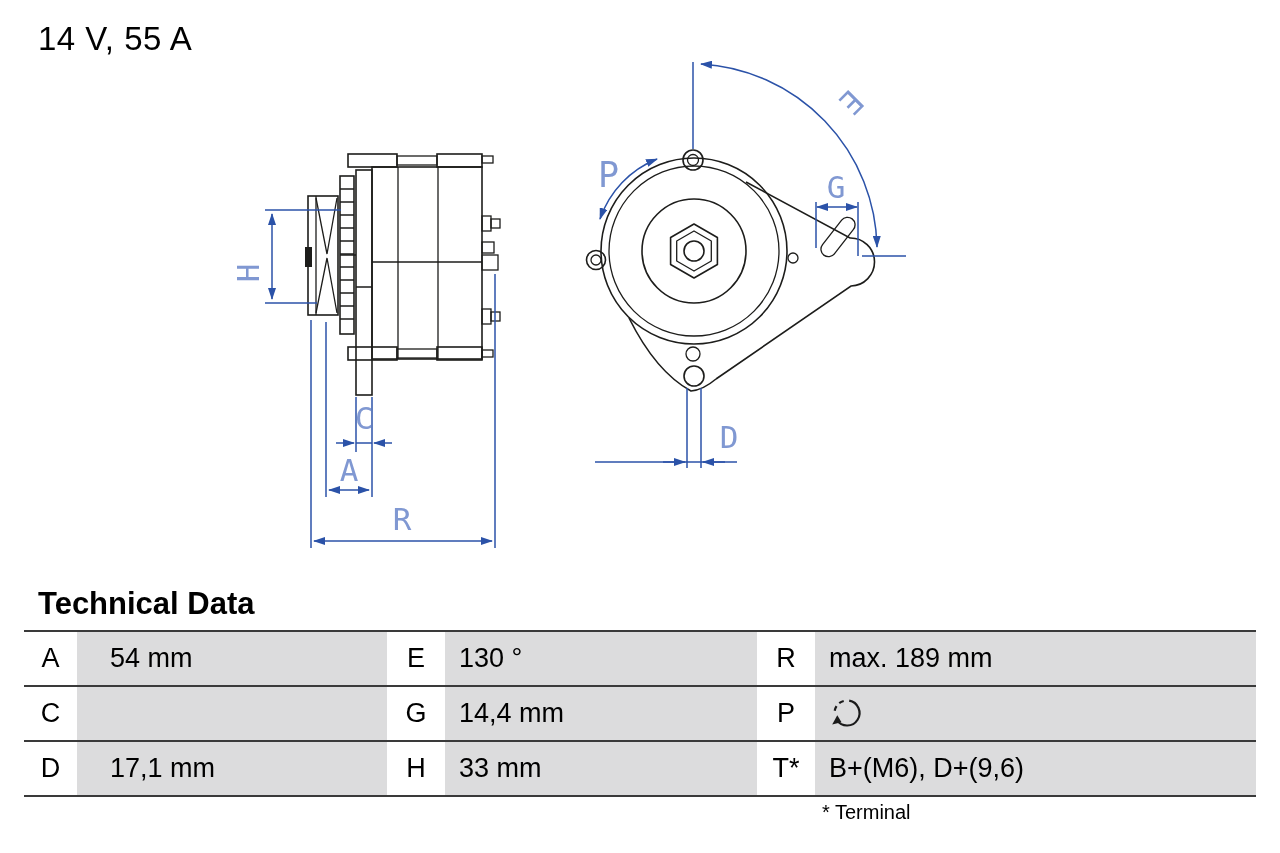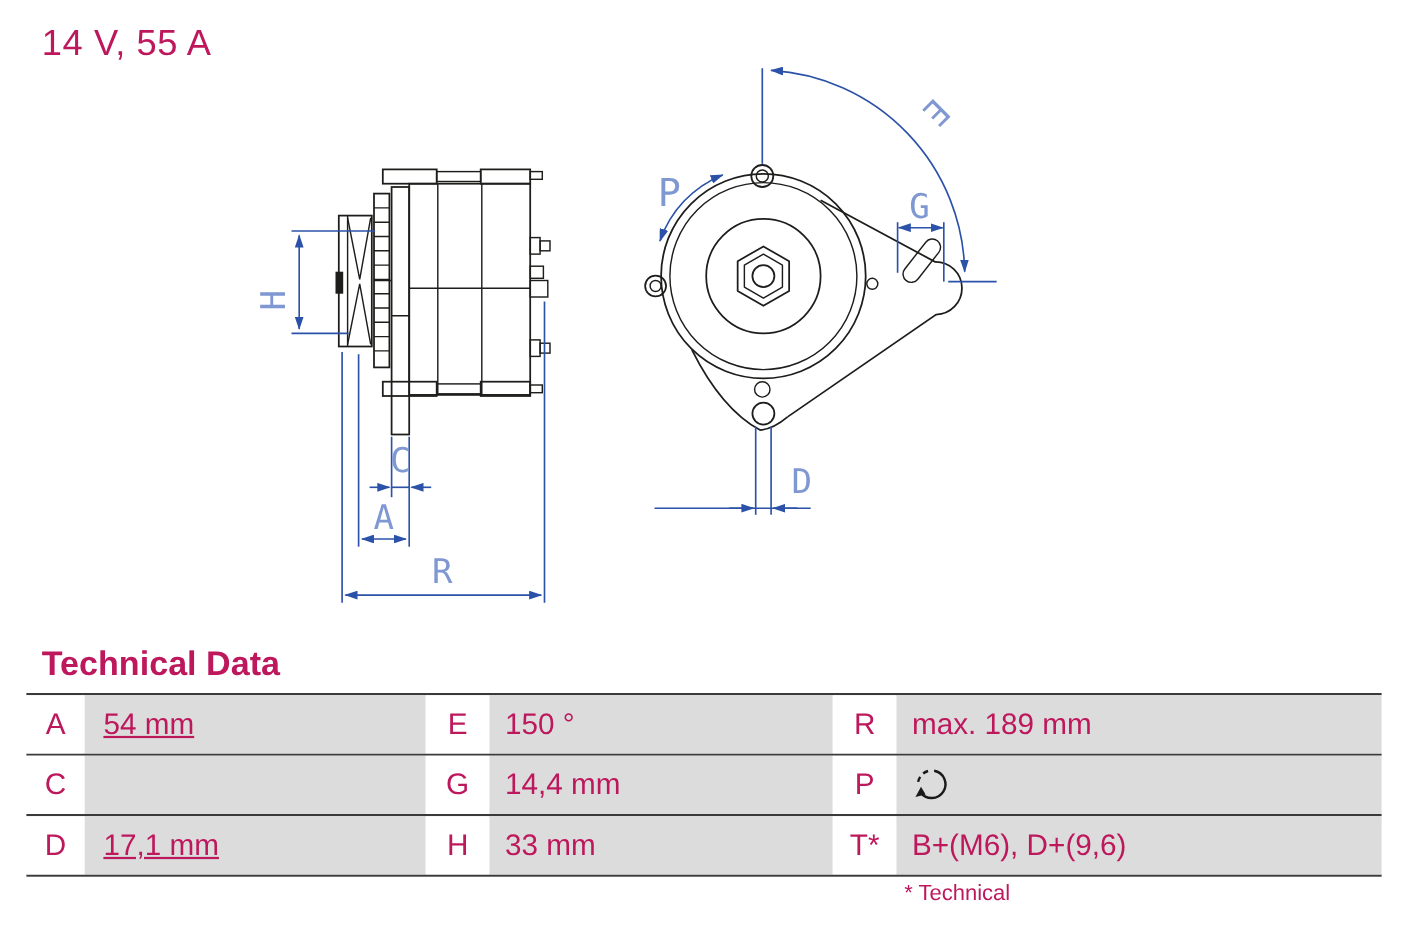--- a/index.html
+++ b/index.html
@@ -1,31 +1,31 @@
 <!DOCTYPE html>
 <html><head>
 <meta charset="utf-8">
 <style>
   html,body{margin:0;padding:0;background:#ffffff;}
   #stage{position:relative;width:1280px;height:853px;background:#ffffff;overflow:hidden;
-         font-family:"Liberation Sans", sans-serif;color:#be185d;}
+         font-family:"Liberation Sans", sans-serif;color:#000000;}
   .title{position:absolute;left:38px;top:20px;font-size:33px;font-weight:400;letter-spacing:.5px;}
   #drawing{position:absolute;left:0;top:0;}
   .black{stroke:#1d1d1b;stroke-width:1.6;fill:none;}
   .blackthin{stroke:#1d1d1b;stroke-width:1.3;fill:none;}
   .dim{stroke:#2b52a8;stroke-width:1.5;fill:none;}
   .dimlabel{fill:#8098d2;font-family:"DejaVu Sans Mono", monospace;font-size:31px;font-weight:400;}
   .heading{position:absolute;left:38px;top:586px;font-size:31px;font-weight:700;}
   .table{position:absolute;left:24px;top:630px;width:1232px;border-top:2px solid #3a3a3a;}
   .trow{display:grid;grid-template-columns:53px 310px 58px 312px 58px 441px;height:53px;
         border-bottom:2px solid #3a3a3a;}
   .kcell{background:#ffffff;display:flex;align-items:center;justify-content:center;
          font-size:27px;}
   .vcell{background:#dcdcdd;display:flex;align-items:center;padding-left:14px;font-size:27px;}
-  .vcell.first{padding-left:17px;text-decoration:underline;}
+  .vcell.first{padding-left:33px;}
   .footnote{position:absolute;left:822px;top:801px;font-size:20px;}
   .roticon{display:block;}
 </style>
 </head>
 <body>
 
 <div id="stage">
 
   <div class="title">14 V, 55 A</div>
 
@@ -163,21 +163,21 @@
     </g>
   </svg>
 
   <div class="heading">Technical Data</div>
 
   <div class="table">
     <div class="trow">
       <div class="kcell">A</div>
       <div class="vcell first">54 mm</div>
       <div class="kcell">E</div>
-      <div class="vcell">150 °</div>
+      <div class="vcell">130 °</div>
       <div class="kcell">R</div>
       <div class="vcell">max. 189 mm</div>
     </div>
     <div class="trow">
       <div class="kcell">C</div>
       <div class="vcell first"></div>
       <div class="kcell">G</div>
       <div class="vcell">14,4 mm</div>
       <div class="kcell">P</div>
       <div class="vcell">
@@ -191,15 +191,15 @@
     <div class="trow">
       <div class="kcell">D</div>
       <div class="vcell first">17,1 mm</div>
       <div class="kcell">H</div>
       <div class="vcell">33 mm</div>
       <div class="kcell">T*</div>
       <div class="vcell">B+(M6), D+(9,6)</div>
     </div>
   </div>
 
-  <div class="footnote">* Technical</div>
+  <div class="footnote">* Terminal</div>
 
 </div>
 
 </body></html>

